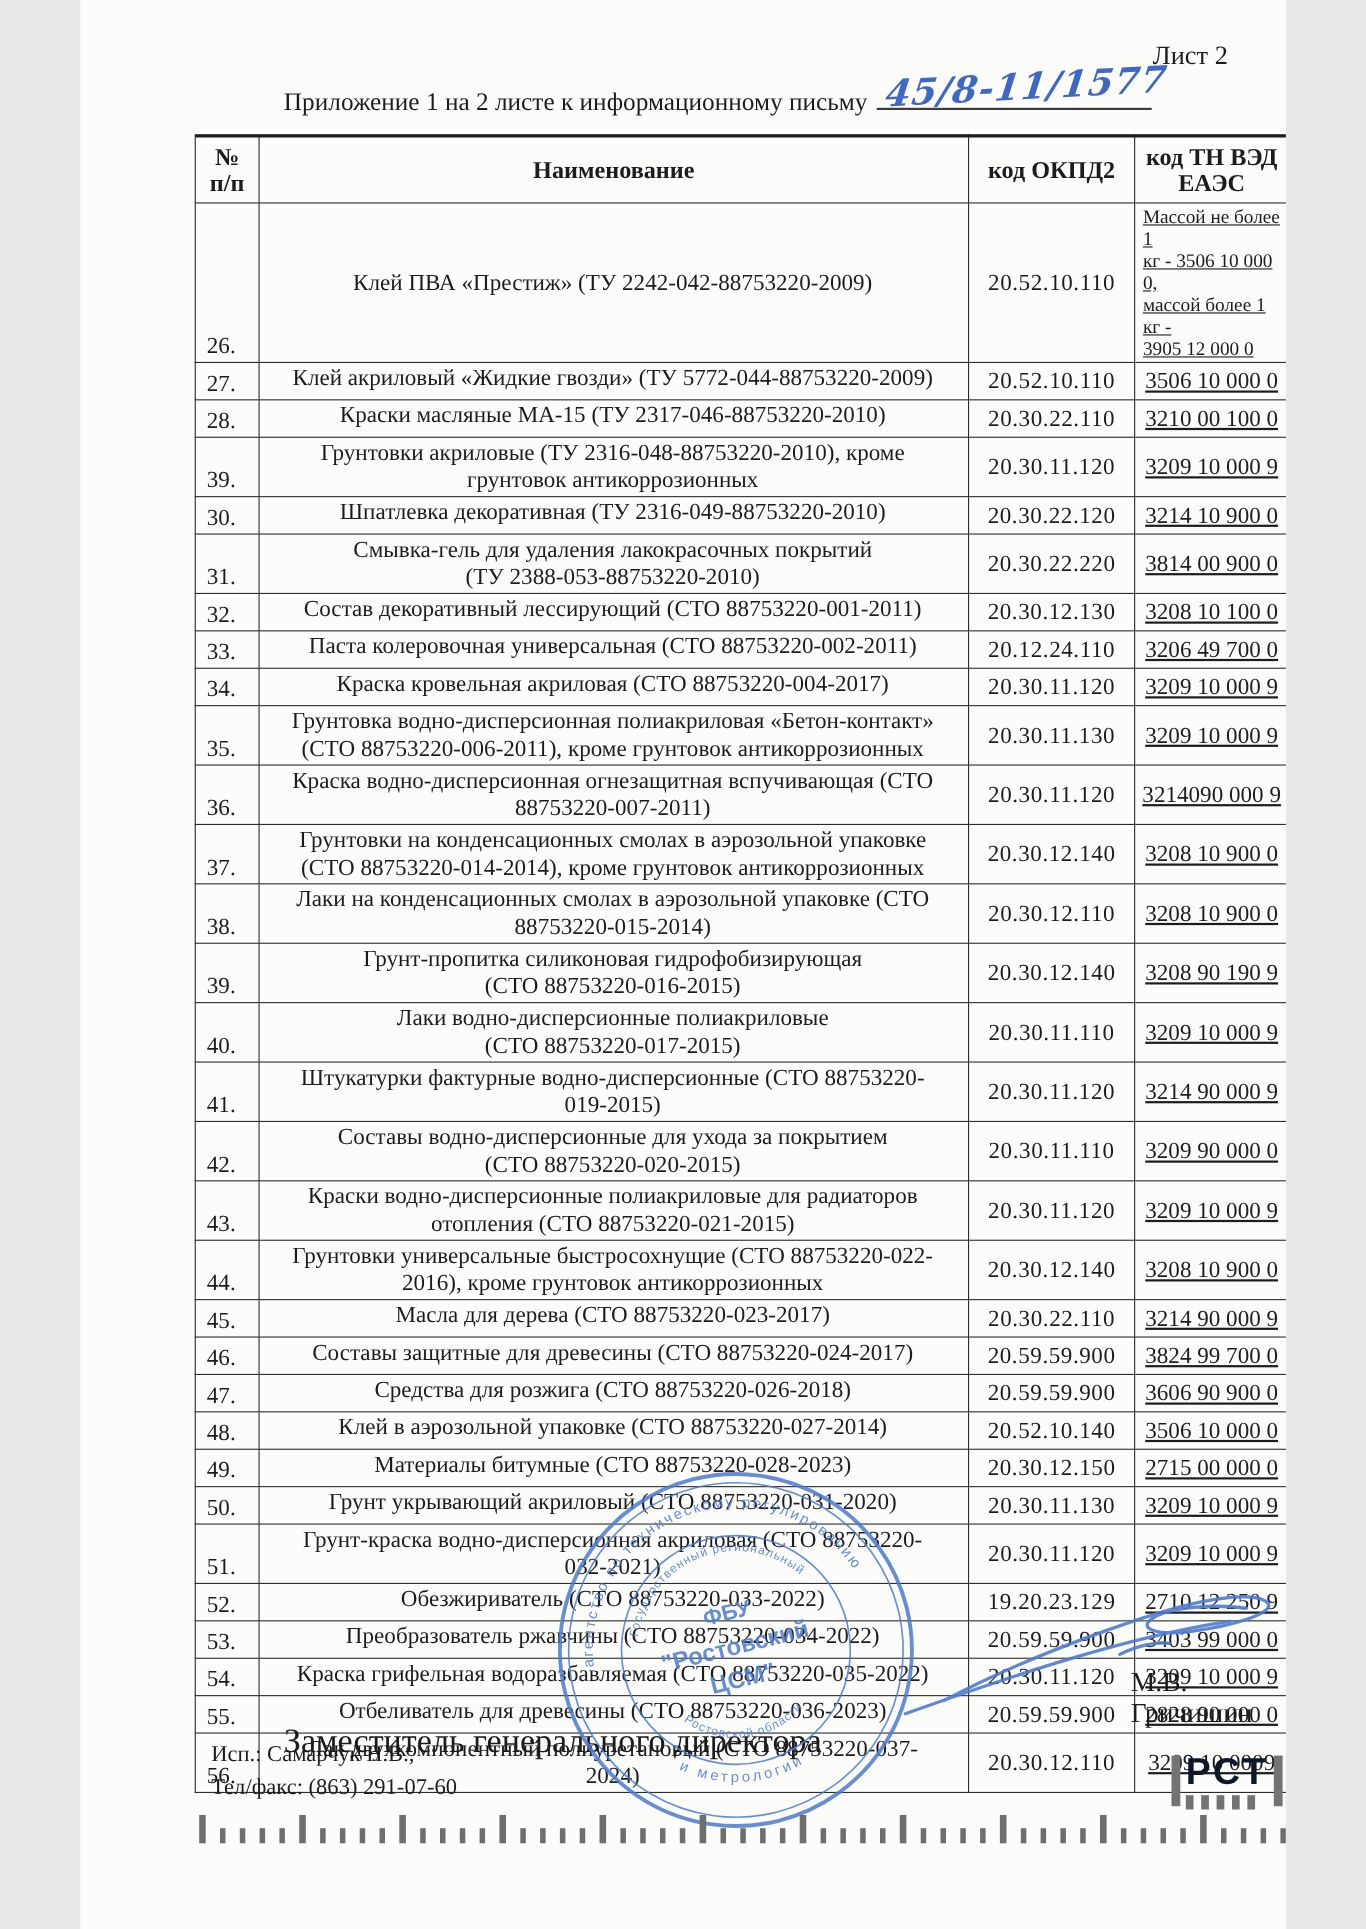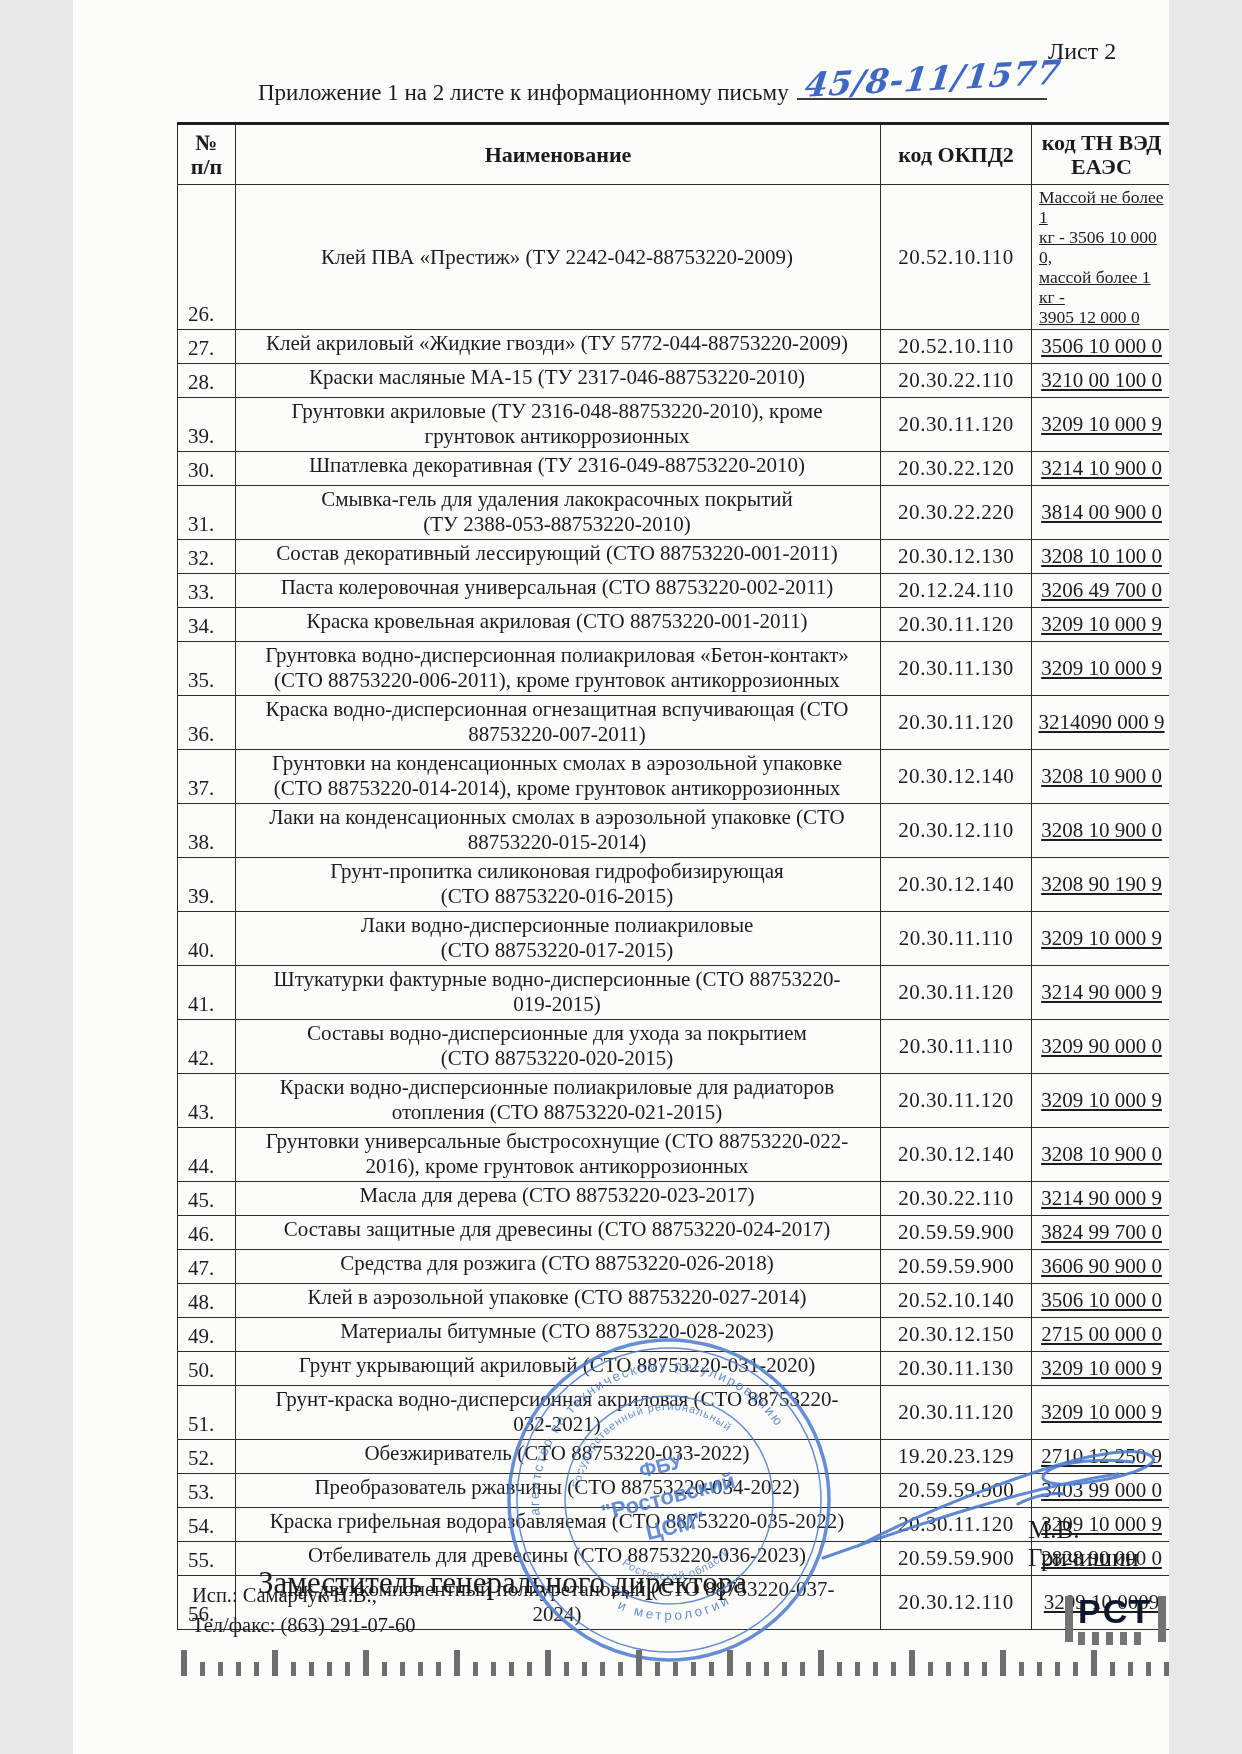--- a/index.html
+++ b/index.html
@@ -169,21 +169,21 @@
           <td class="c-tnved">3208 10 100 0</td>
         </tr>
         <tr class="r-one">
           <td class="c-num">33.</td>
           <td class="c-name">Паста колеровочная универсальная (СТО 88753220-002-2011)</td>
           <td class="c-okpd2">20.12.24.110</td>
           <td class="c-tnved">3206 49 700 0</td>
         </tr>
         <tr class="r-one">
           <td class="c-num">34.</td>
-          <td class="c-name">Краска кровельная акриловая (СТО 88753220-001-2011)</td>
+          <td class="c-name">Краска кровельная акриловая (СТО 88753220-004-2017)</td>
           <td class="c-okpd2">20.30.11.120</td>
           <td class="c-tnved">3209 10 000 9</td>
         </tr>
         <tr class="r-two">
           <td class="c-num">35.</td>
           <td class="c-name">Грунтовка водно-дисперсионная полиакриловая «Бетон-контакт»
 (СТО 88753220-006-2011), кроме грунтовок антикоррозионных</td>
           <td class="c-okpd2">20.30.11.130</td>
           <td class="c-tnved">3209 10 000 9</td>
         </tr>

